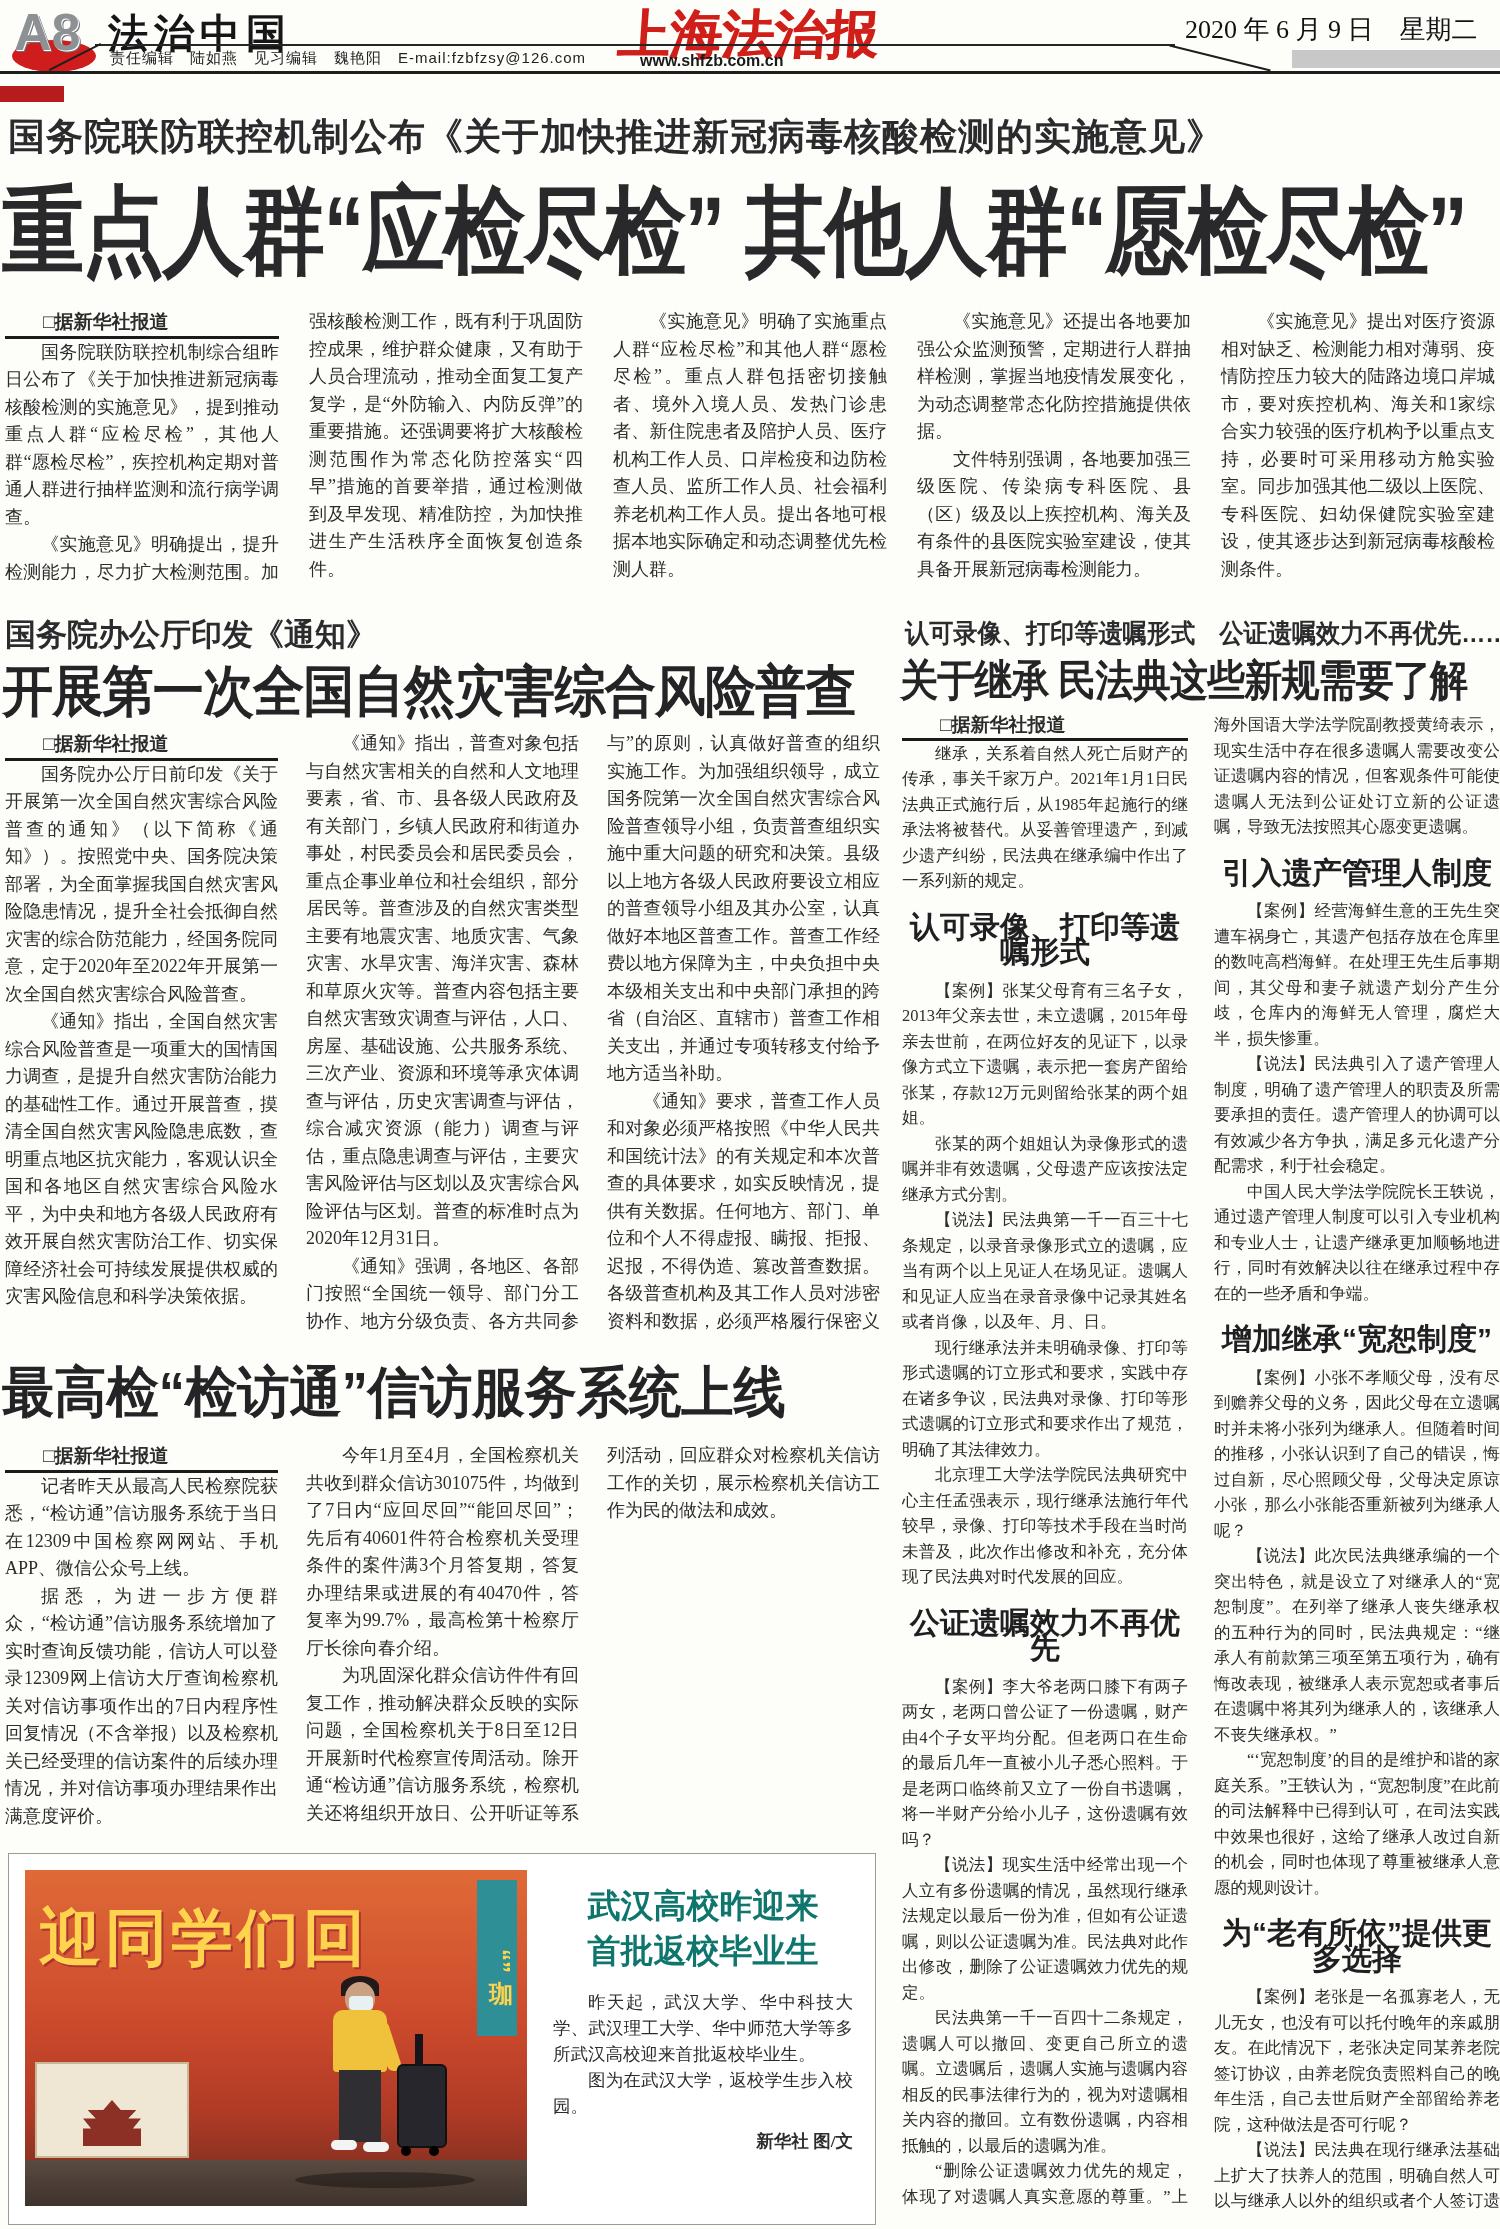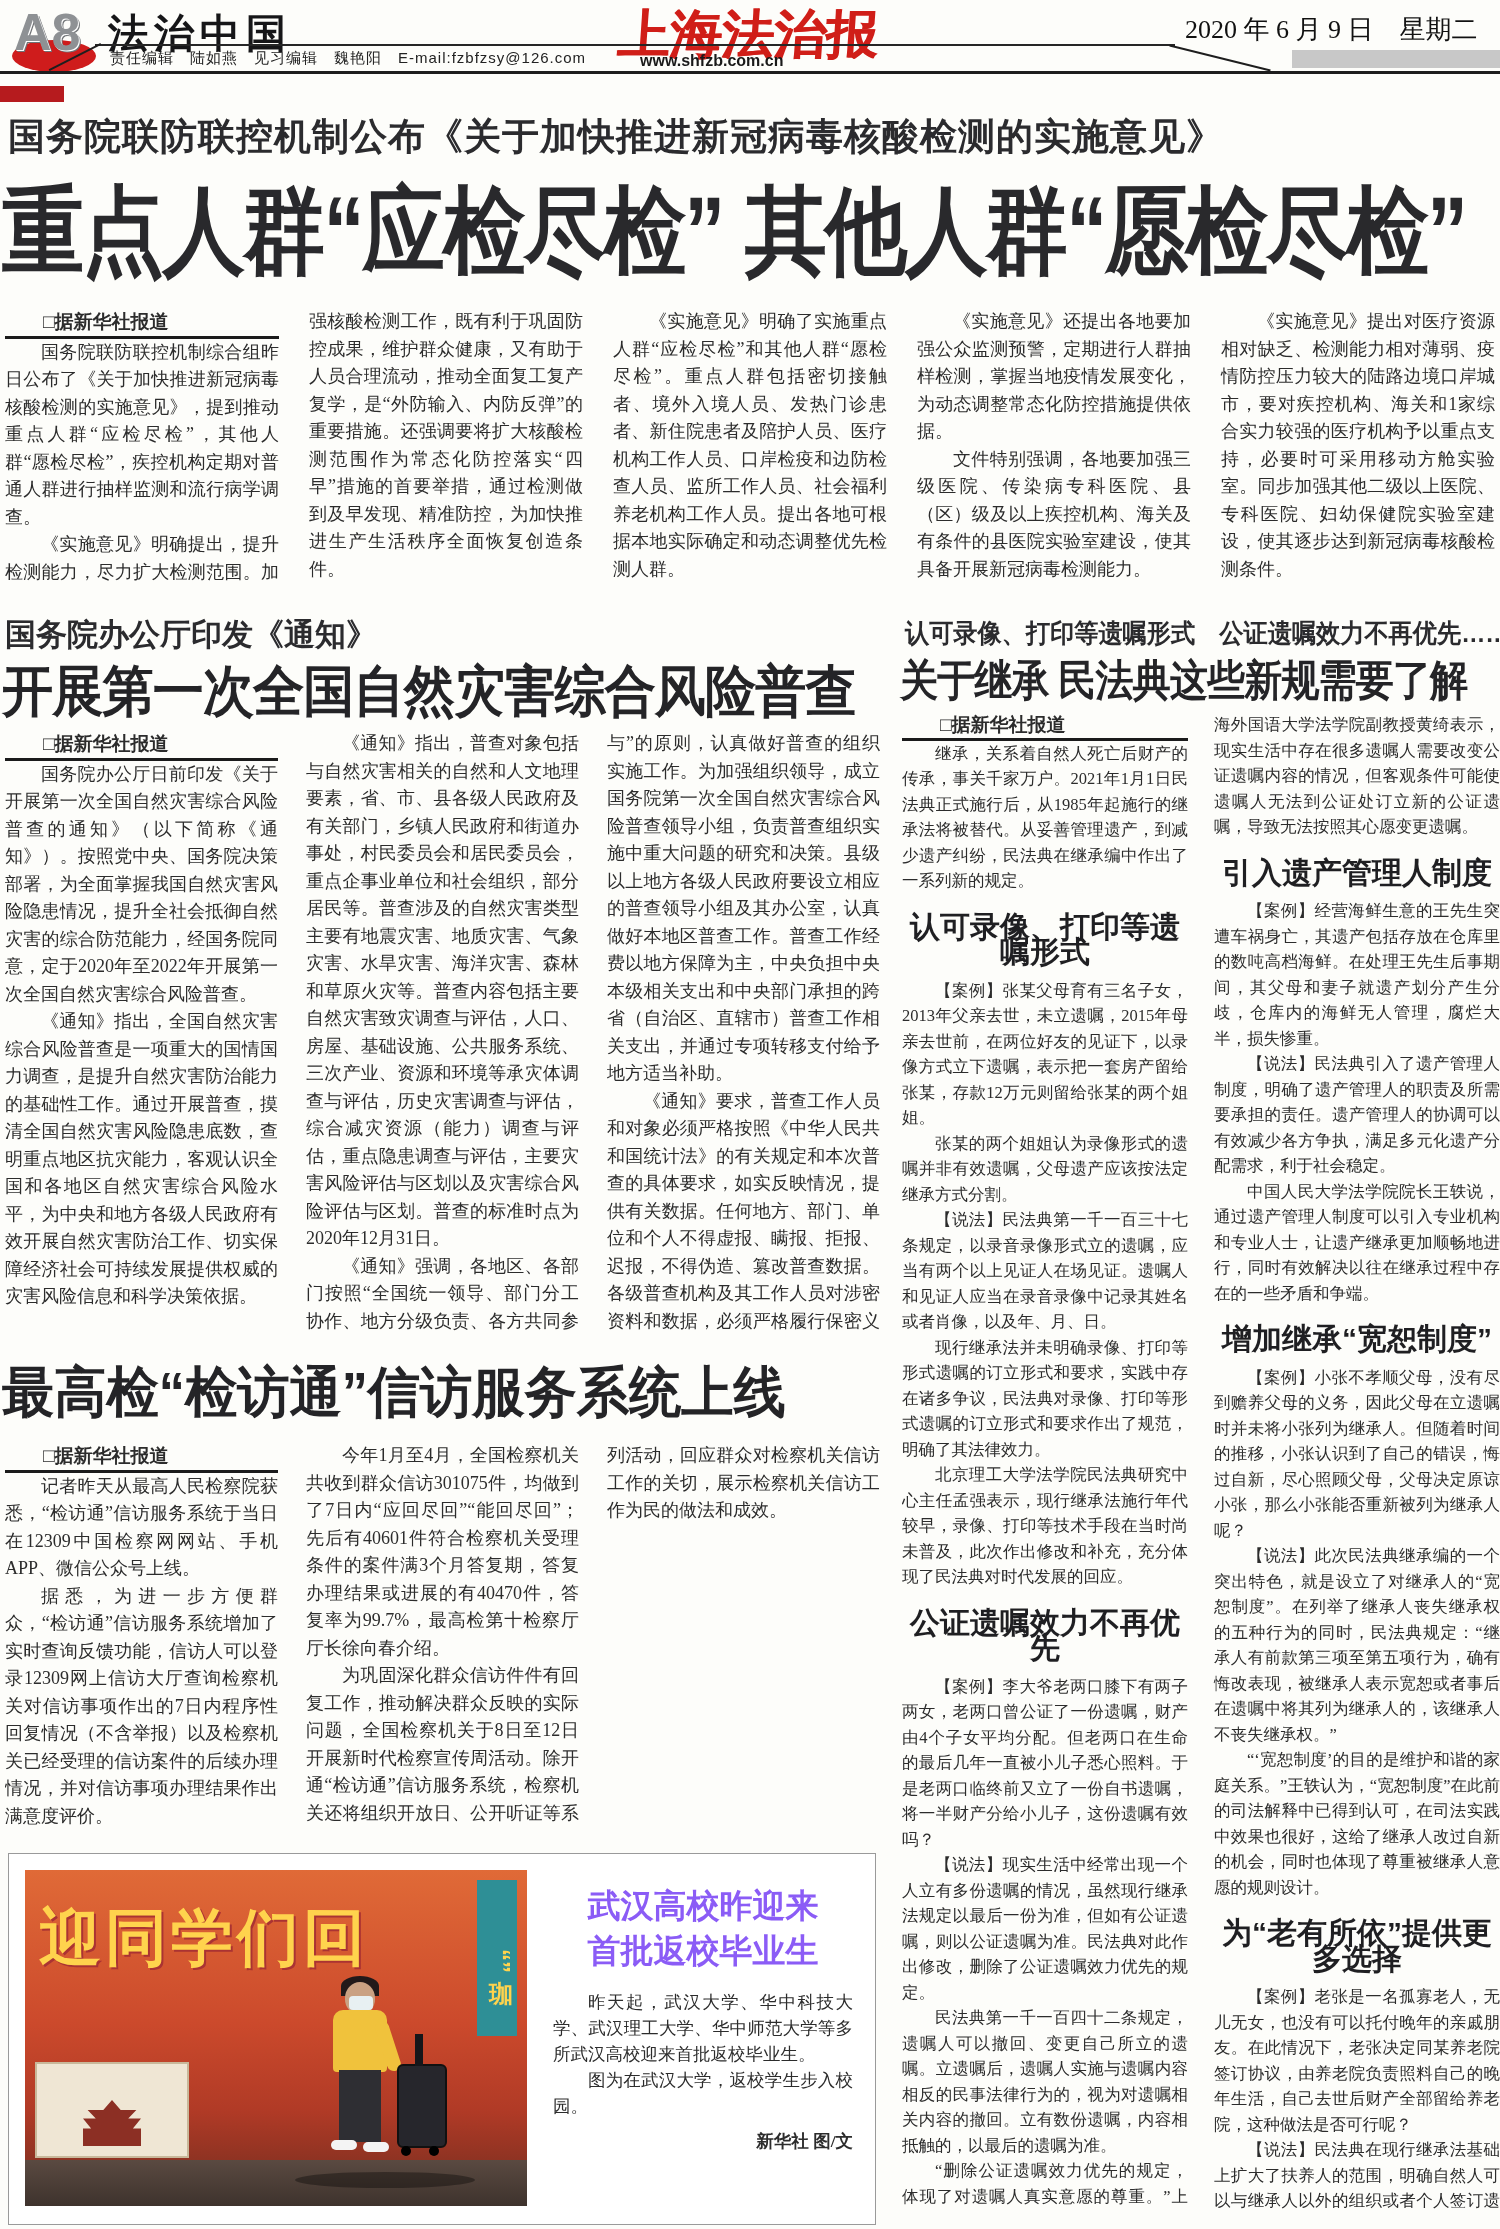--- a/index.html
+++ b/index.html
@@ -57,21 +57,21 @@
   .p-arm{position:absolute;left:70px;top:38px;width:14px;height:52px;background:#f0c23c;border-radius:7px;transform:rotate(-18deg);}
   .p-pants{position:absolute;left:28px;top:88px;width:42px;height:72px;background:#2e2e33;}
   .p-shoe{position:absolute;left:20px;top:158px;width:26px;height:10px;background:#f4f4f4;border-radius:5px;}
   .p-shoe2{position:absolute;left:52px;top:160px;width:26px;height:10px;background:#f4f4f4;border-radius:5px;}
   .case{position:absolute;left:86px;top:82px;width:46px;height:80px;background:#26262c;border-radius:6px;border:2px solid #111;}
   .case-handle{position:absolute;left:104px;top:52px;width:8px;height:32px;background:#16161a;}
   .case-wheel{position:absolute;left:90px;top:164px;width:10px;height:10px;background:#000;border-radius:50%;}
   .case-wheel2{position:absolute;left:118px;top:164px;width:10px;height:10px;background:#000;border-radius:50%;}
   .shadow{position:absolute;left:270px;bottom:18px;width:180px;height:16px;background:rgba(0,0,0,.35);border-radius:50%;}
   .photo-text{position:absolute;left:544px;top:24px;width:300px;height:322px;}
-  .photo-headline{font-family:"Liberation Sans",sans-serif;font-weight:900;font-size:33px;color:#8b5cf6;text-align:center;line-height:1.35;margin:6px 0 16px;}
+  .photo-headline{font-family:"Liberation Sans",sans-serif;font-weight:900;font-size:33px;color:#0f766e;text-align:center;line-height:1.35;margin:6px 0 16px;}
   .photo-caption{font-size:17.5px;line-height:26px;text-align:justify;color:#2c2c2c;}
   .photo-caption p{margin:0;text-indent:2em;}
   .photo-credit{margin-top:10px;text-align:right;font-weight:700;font-size:17.5px;color:#2c2c2c;}
 </style>
 </head>
 <body>
 
 <div class="abs badge-a8">
   <div class="badge-ellipse"></div>
   <div class="badge-text">A8</div>

